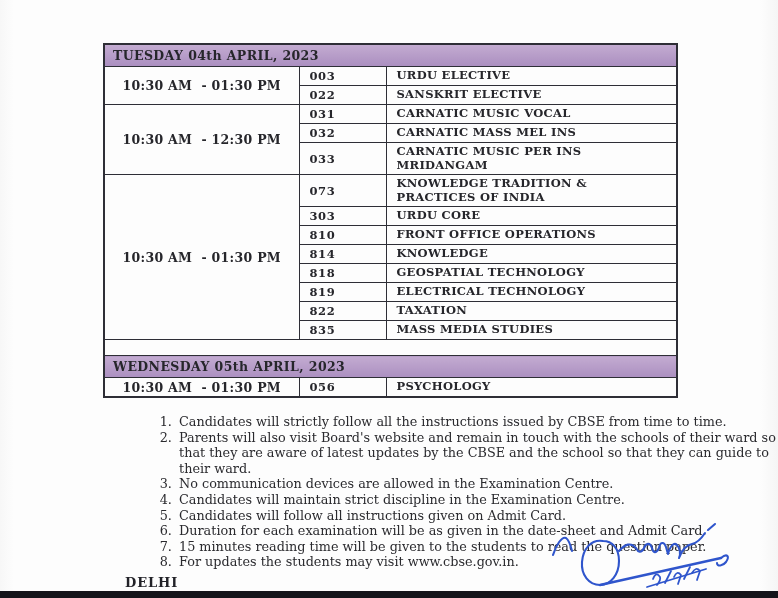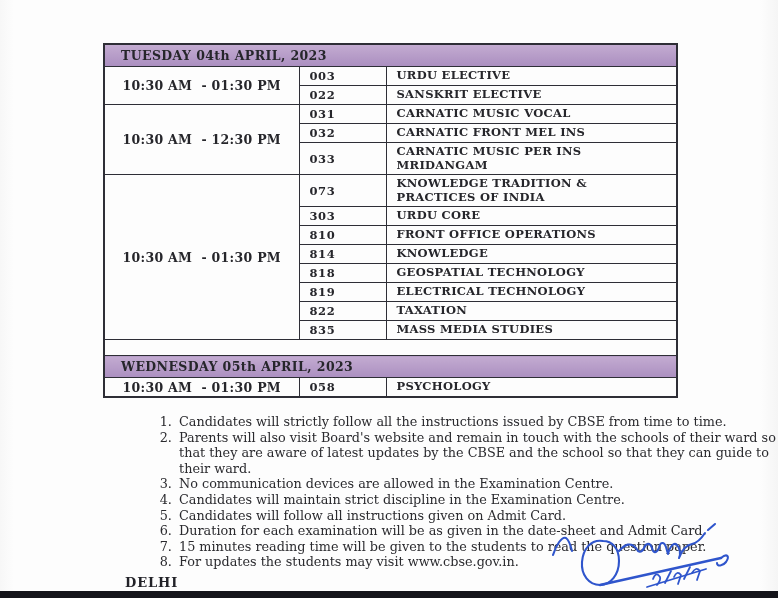--- a/index.html
+++ b/index.html
@@ -28,21 +28,21 @@
     border: 2px solid var(--line);
   }
   table.sched td {
     border: 1px solid var(--line);
     color: var(--ink);
     overflow: hidden;
   }
   td.day-header {
     background: linear-gradient(180deg, var(--header-bg1), var(--header-bg2));
     font-weight: bold; font-size: 12.5px; letter-spacing: 0.4px;
-    padding: 3px 16px; height: 13px;
+    padding: 3px 8px; height: 13px;
     border-bottom: 2px solid var(--line);
   }
   td.time-cell {
     font-weight: bold; font-size: 12.5px; letter-spacing: 0.3px;
     text-align: center; white-space: pre; vertical-align: middle; margin-top: 25px;
   }
   td.code-cell {
     font-weight: bold; font-size: 11.5px; letter-spacing: 0.6px;
     padding: 2px 2px 2px 10px; vertical-align: middle;
   }
@@ -106,21 +106,21 @@
           <td class="code-cell">022</td>
           <td class="subject-cell">SANSKRIT ELECTIVE</td>
         </tr>
         <tr class="subject-row">
           <td class="time-cell" rowspan="3">10:30 AM  - 12:30 PM</td>
           <td class="code-cell">031</td>
           <td class="subject-cell">CARNATIC MUSIC VOCAL</td>
         </tr>
         <tr class="subject-row">
           <td class="code-cell">032</td>
-          <td class="subject-cell">CARNATIC FRONT MEL INS</td>
+          <td class="subject-cell">CARNATIC MASS MEL INS</td>
         </tr>
         <tr class="subject-row">
           <td class="code-cell">033</td>
           <td class="subject-cell">CARNATIC MUSIC PER INS MRIDANGAM</td>
         </tr>
         <tr class="subject-row">
           <td class="time-cell" rowspan="8">10:30 AM  - 01:30 PM</td>
           <td class="code-cell">073</td>
           <td class="subject-cell">KNOWLEDGE TRADITION &amp; PRACTICES OF INDIA</td>
         </tr>
@@ -153,21 +153,21 @@
           <td class="subject-cell">MASS MEDIA STUDIES</td>
         </tr>
         <tr>
           <td class="spacer-cell" colspan="3"></td>
         </tr>
         <tr>
           <td class="day-header" colspan="3">WEDNESDAY 05th APRIL, 2023</td>
         </tr>
         <tr class="subject-row">
           <td class="time-cell" rowspan="1">10:30 AM  - 01:30 PM</td>
-          <td class="code-cell">058</td>
+          <td class="code-cell">056</td>
           <td class="subject-cell">PSYCHOLOGY</td>
         </tr>
       </tbody>
   </table>
 
 
   <ol class="instr-list">
       <li>Candidates will strictly follow all the instructions issued by CBSE from time to time.</li>
       <li>Parents will also visit Board's website and remain in touch with the schools of their ward so that they are aware of latest updates by the CBSE and the school so that they can guide to their ward.</li>
       <li>No communication devices are allowed in the Examination Centre.</li>

